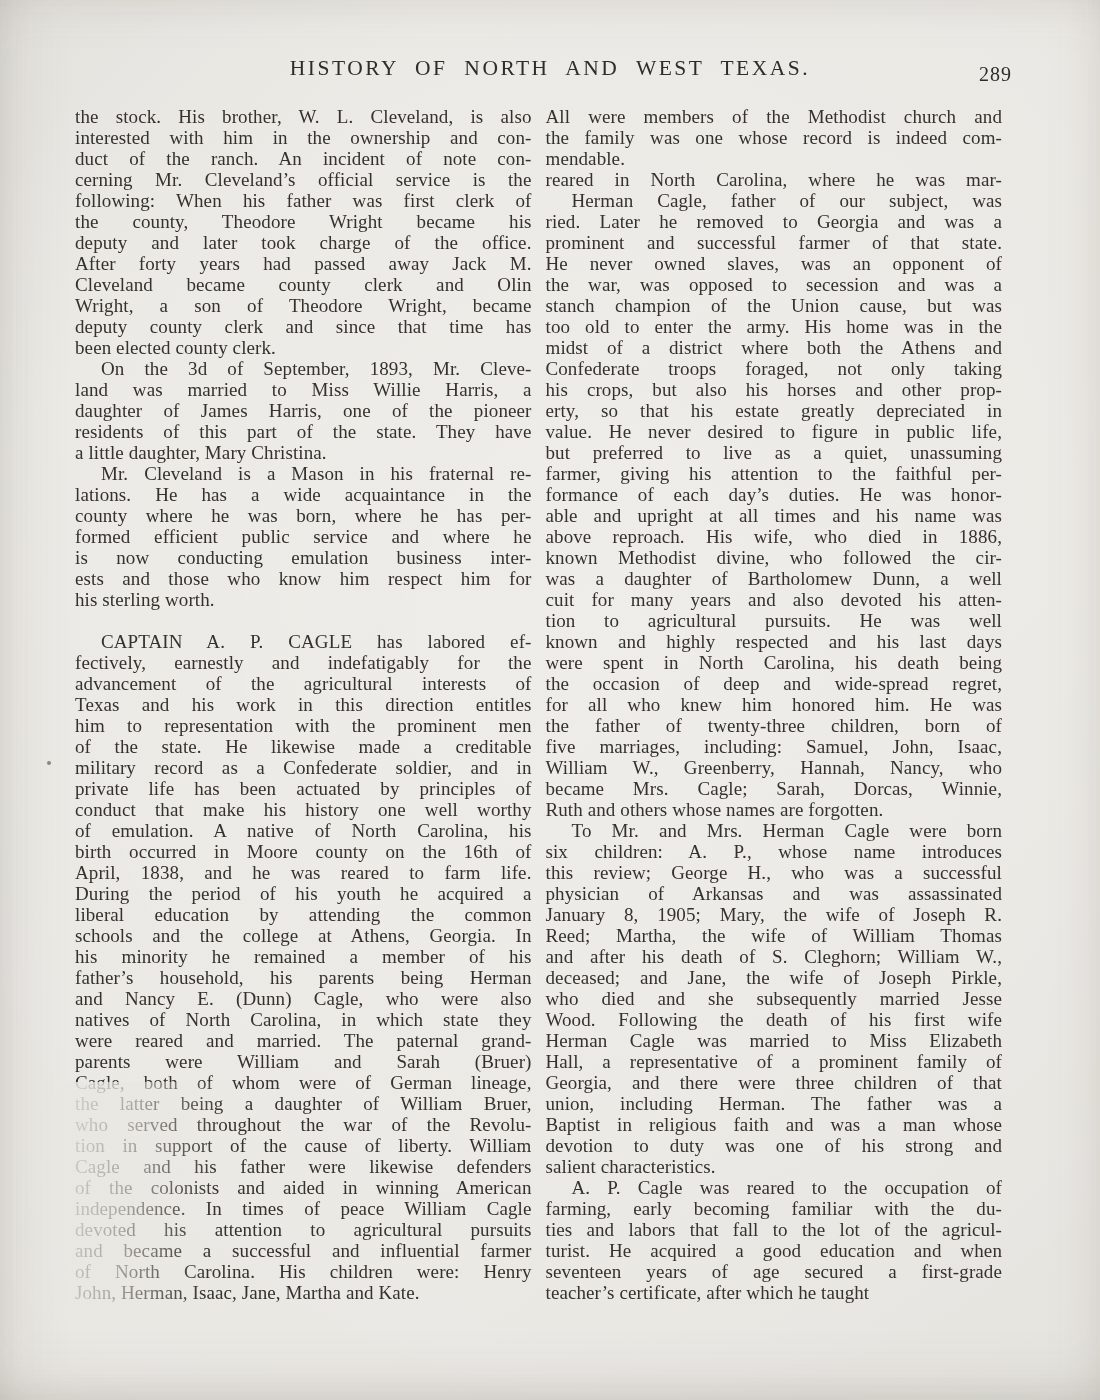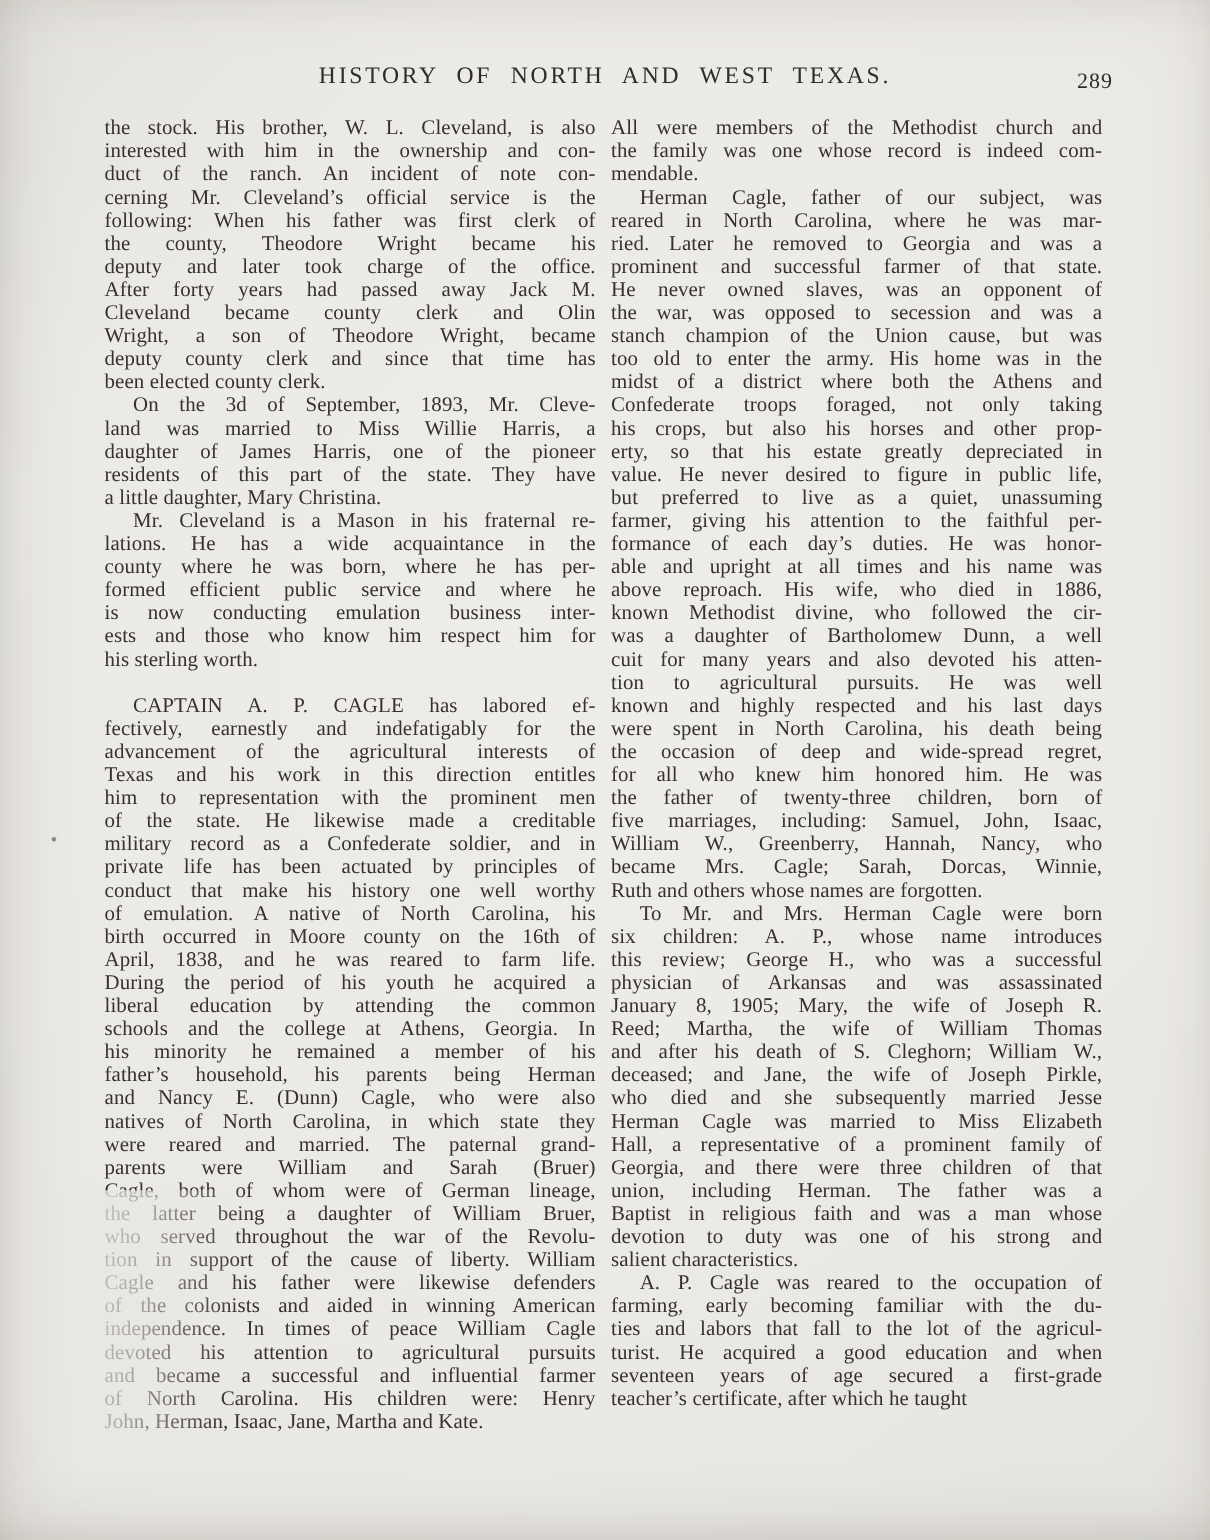--- a/index.html
+++ b/index.html
@@ -38,21 +38,21 @@
     position: absolute;
     top: 63px;
     right: 88px;
     font-size: 20px;
     letter-spacing: 1px;
     color: #2f2d29;
   }
   main.columns {
     display: flex;
     gap: 14px;
-    padding: 22px 98px 0 95px;
+    padding: 22px 98px 0 75px;
   }
   .column {
     flex: 1 1 0;
     min-width: 0;
     font-size: 19px;
     line-height: 21px;
     color: #35322d;
   }
   .para { margin: 0; }
   .para.gap { margin-top: 21px; }
@@ -160,22 +160,22 @@
           <div class="line last">John, Herman, Isaac, Jane, Martha and Kate.</div>
         </div>
       </div>
     <div class="column">
         <div class="para">
           <div class="line">All were members of the Methodist church and</div>
           <div class="line">the family was one whose record is indeed com-</div>
           <div class="line last">mendable.</div>
         </div>
         <div class="para">
+          <div class="line">reared in North Carolina, where he was mar-</div>
           <div class="line first-indent">Herman Cagle, father of our subject, was</div>
-          <div class="line">reared in North Carolina, where he was mar-</div>
           <div class="line">ried. Later he removed to Georgia and was a</div>
           <div class="line">prominent and successful farmer of that state.</div>
           <div class="line">He never owned slaves, was an opponent of</div>
           <div class="line">the war, was opposed to secession and was a</div>
           <div class="line">stanch champion of the Union cause, but was</div>
           <div class="line">too old to enter the army. His home was in the</div>
           <div class="line">midst of a district where both the Athens and</div>
           <div class="line">Confederate troops foraged, not only taking</div>
           <div class="line">his crops, but also his horses and other prop-</div>
           <div class="line">erty, so that his estate greatly depreciated in</div>
@@ -202,20 +202,21 @@
         <div class="para">
           <div class="line first-indent">To Mr. and Mrs. Herman Cagle were born</div>
           <div class="line">six children: A. P., whose name introduces</div>
           <div class="line">this review; George H., who was a successful</div>
           <div class="line">physician of Arkansas and was assassinated</div>
           <div class="line">January 8, 1905; Mary, the wife of Joseph R.</div>
           <div class="line">Reed; Martha, the wife of William Thomas</div>
           <div class="line">and after his death of S. Cleghorn; William W.,</div>
           <div class="line">deceased; and Jane, the wife of Joseph Pirkle,</div>
           <div class="line">who died and she subsequently married Jesse</div>
+          <div class="line">Wood. Following the death of his first wife</div>
           <div class="line">Herman Cagle was married to Miss Elizabeth</div>
           <div class="line">Hall, a representative of a prominent family of</div>
           <div class="line">Georgia, and there were three children of that</div>
           <div class="line">union, including Herman. The father was a</div>
           <div class="line">Baptist in religious faith and was a man whose</div>
           <div class="line">devotion to duty was one of his strong and</div>
           <div class="line last">salient characteristics.</div>
         </div>
         <div class="para">
           <div class="line first-indent">A. P. Cagle was reared to the occupation of</div>

